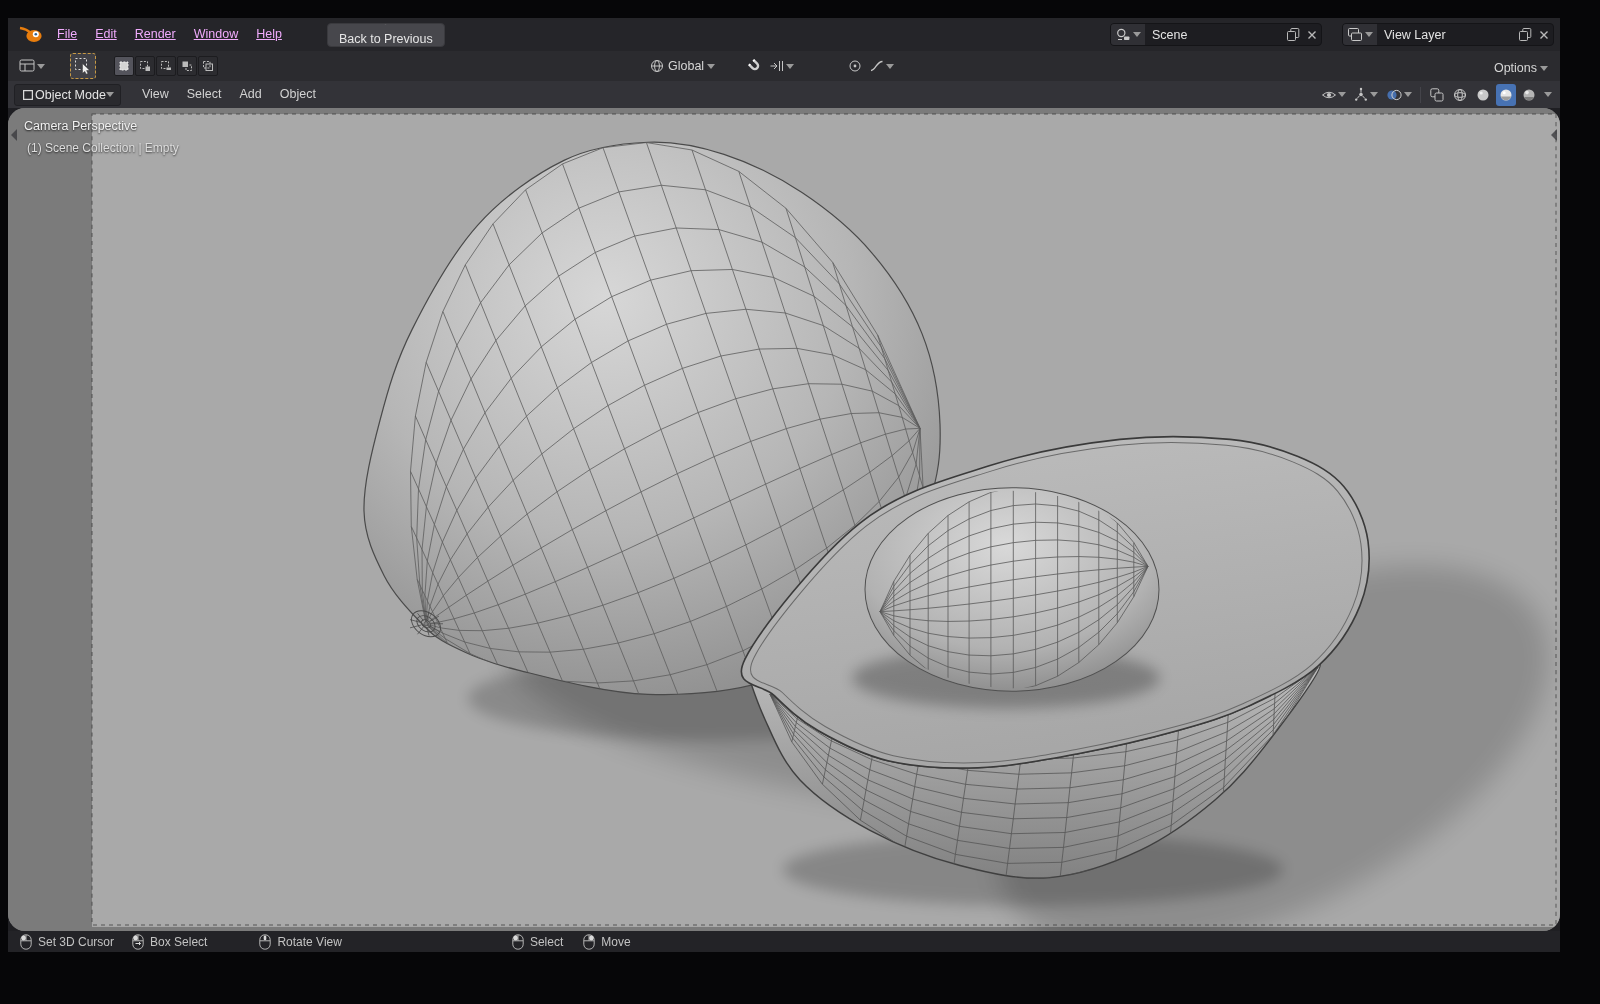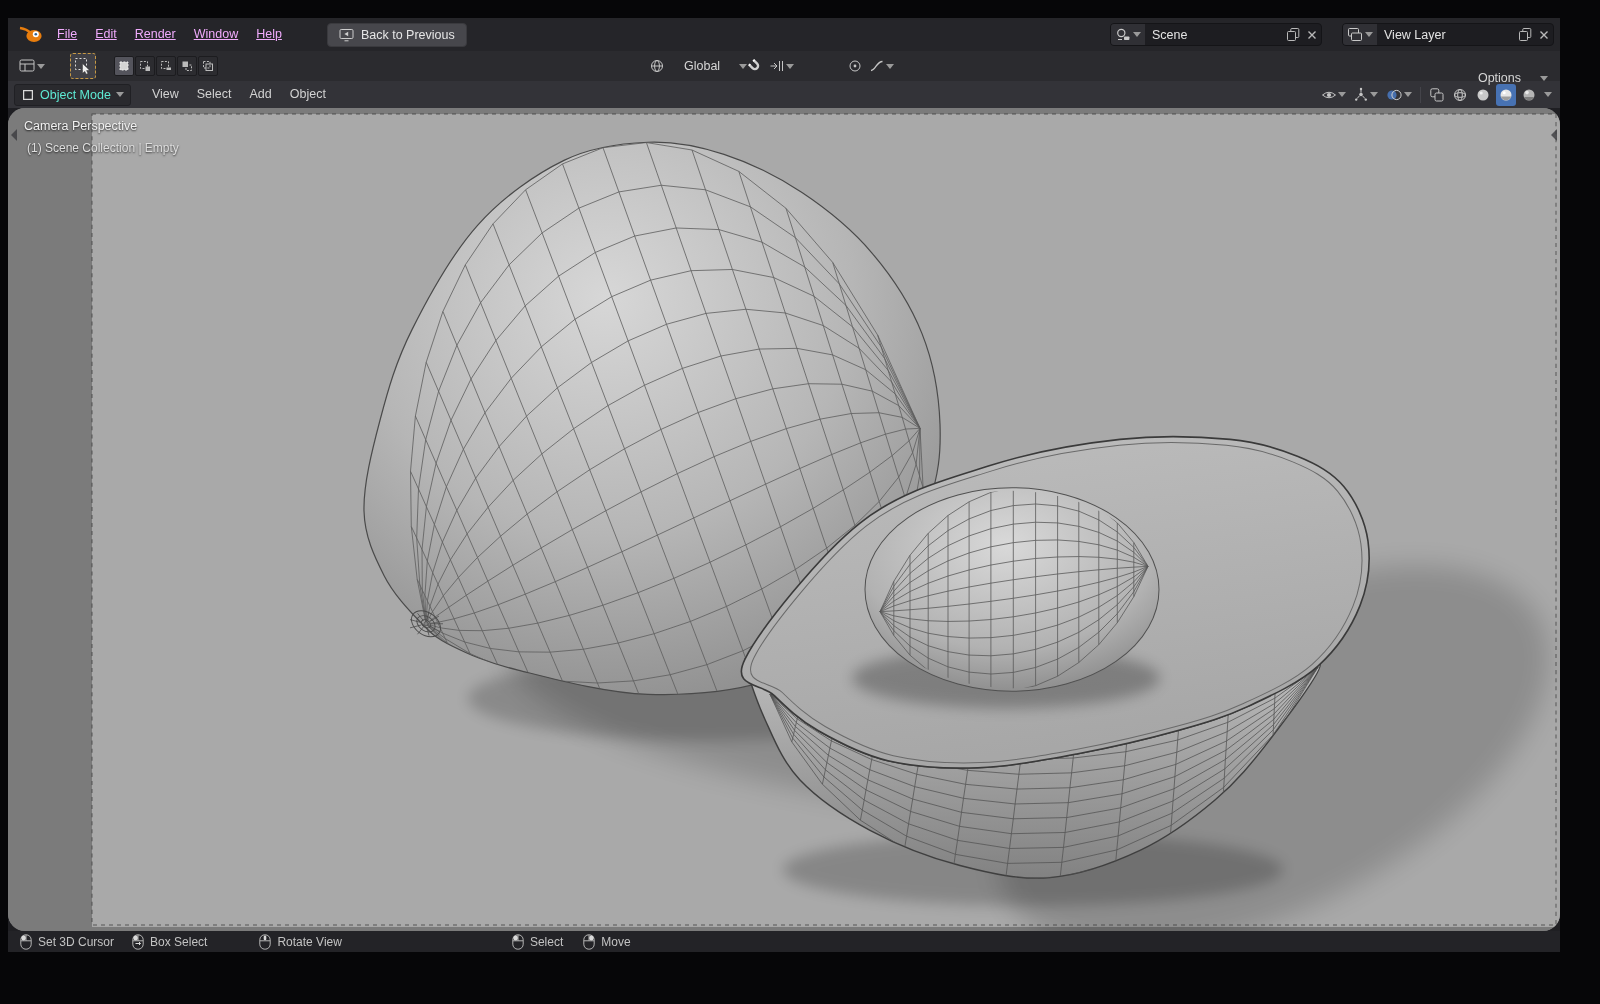--- a/index.html
+++ b/index.html
@@ -6,51 +6,51 @@
   html,body { width:1600px; height:1004px; background:#060608; overflow:hidden;
               font-family:"Liberation Sans","DejaVu Sans",sans-serif; }
   .window { position:absolute; left:8px; top:18px; width:1552px; height:934px;
             display:flex; flex-direction:column; background:#1f1f23; }
 
   
   .topbar { height:33px; background:#252529; display:flex; align-items:center; padding:0 6px; flex:0 0 auto; }
   .logo { width:26px; height:20px; margin:0 4px; }
   .menu-item { color:#f0abfc; font-size:12.5px; padding:0 9px; line-height:33px; cursor:default;text-decoration:underline; }
   .back-btn { display:flex; align-items:center; gap:7px; height:24px; margin-left:36px; padding:0 11px;
-              background:#47474c; border:1px solid #3a3a3e; border-radius:4px; color:#e6e6e6; font-size:12.5px; }
+              background:#47474c; border:1px solid #3a3a3e; border-radius:4px; color:#e6e6e6; font-size:12.5px;flex-direction:column; }
   .id-widget { display:flex; align-items:center; background:#1d1d21; border:1px solid #141417;
                border-radius:4px; height:23px; width:212px; }
   .id-type { display:flex; align-items:center; gap:2px; background:#303035; border-radius:3px 0 0 3px;
              padding:0 4px; height:100%; }
   .id-text { padding:0 7px; color:#e3e3e3; font-size:12.5px; flex:1; white-space:nowrap; overflow:hidden; }
   .mini-btn { width:19px; height:100%; display:flex; align-items:center; justify-content:center; }
   .chev { width:8px; height:5px; flex:0 0 auto; }
 
   
   .toolbar { height:30px; background:#2b2b2f; position:relative; display:flex; align-items:center;
              padding:0 8px; flex:0 0 auto; }
   .tb-left { display:flex; align-items:center; gap:4px; }
   .editor-btn { display:flex; align-items:center; gap:2px; padding:0 3px; }
   .tool-btn { width:26px; height:26px; margin-left:18px; background:#404046; border:1px dashed #c79a45;
               border-radius:3px; display:flex; align-items:center; justify-content:center; }
   .mode-btns { display:flex; gap:1px; margin-left:14px; }
   .sel-mode { width:20px; height:20px; background:#2c2c30; border:1px solid #1c1c1f; border-radius:2px;
               display:flex; align-items:center; justify-content:center; }
   .sel-mode.active { background:#54545c; }
   .tb-center { position:absolute; left:636px; top:0; height:30px; display:flex; align-items:center; gap:4px; }
-  .tb-group { display:flex; align-items:center; gap:19px; padding:0 5px; }
+  .tb-group { display:flex; align-items:center; gap:3px; padding:0 5px; }
   .tb-label { color:#d6d6d6; font-size:12.5px; }
   .tb-snap { position:absolute; left:737px; top:0; height:30px; display:flex; align-items:center; gap:2px; }
   .tb-prop { position:absolute; left:837px; top:0; height:30px; display:flex; align-items:center; gap:2px; }
-  .tb-right { position:absolute; right:7px; top:12px; height:30px; display:flex; align-items:center; gap:4px; }
+  .tb-right { position:absolute; right:7px; top:2px; height:30px; display:flex; align-items:center; gap:4px; }
 
   
   .vpheader { height:27px; background:#333338; display:flex; align-items:center; padding:0 6px; flex:0 0 auto; }
-  .mode-select { display:flex; align-items:center; gap:5px; height:22px; background:#2a2a2e;
-                 border:1px solid #202024; border-radius:3px; padding:0 6px; color:#5eead4; font-size:12.5px; }
+  .mode-select { display:flex; align-items:center; height:22px; background:#2a2a2e;
+                 border:1px solid #202024; border-radius:3px; padding:0 6px; color:#e5e5e5; font-size:12.5px; }
   .vp-menus { display:flex; margin-left:12px; }
   .vp-menu { color:#d2d2d2; font-size:12.5px; padding:0 9px; line-height:27px; }
   .vp-right { margin-left:auto; display:flex; align-items:center; gap:3px; }
   .hbtn { display:flex; align-items:center; gap:1px; padding:0 2px; height:22px; border-radius:3px; }
   .hbtn.active { background:#4772b3; }
   .vsep { width:1px; height:16px; background:#44444a; margin:0 3px; }
 
   
   .viewport { flex:1 1 auto; position:relative; background:#7b7b7b; overflow:hidden;border-radius:17px; }
   .viewport svg.scene { position:absolute; inset:0; width:100%; height:100%; display:block; }

